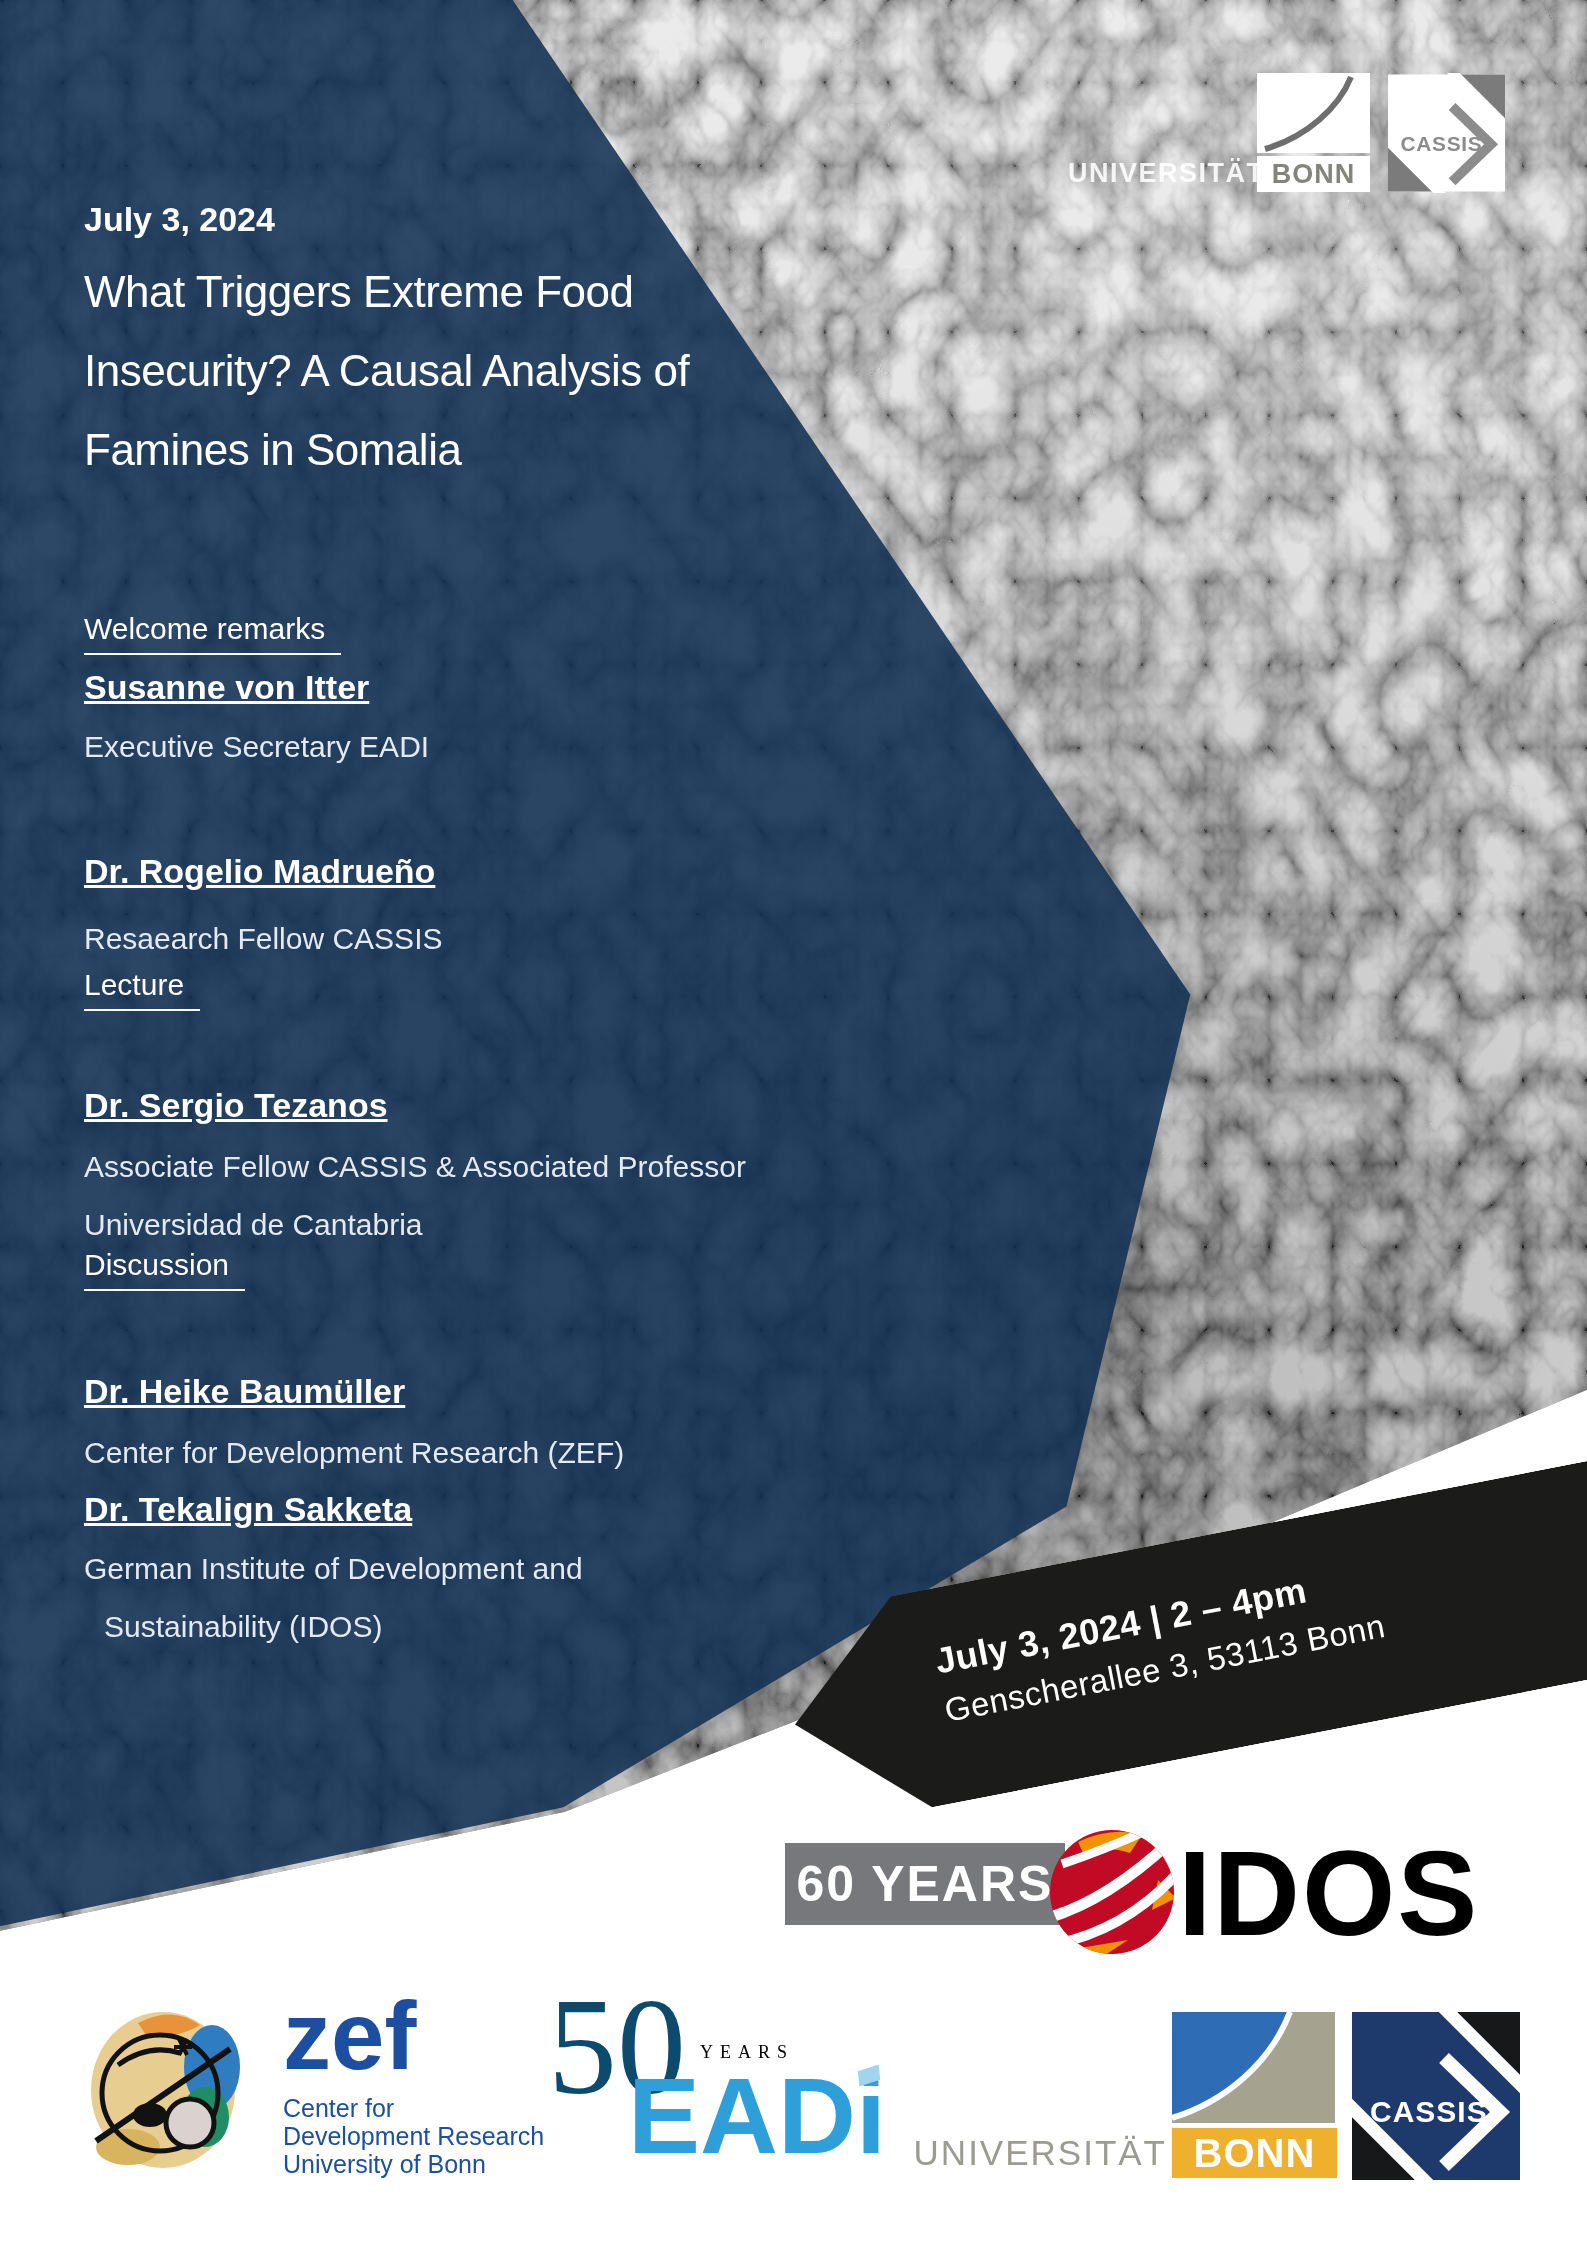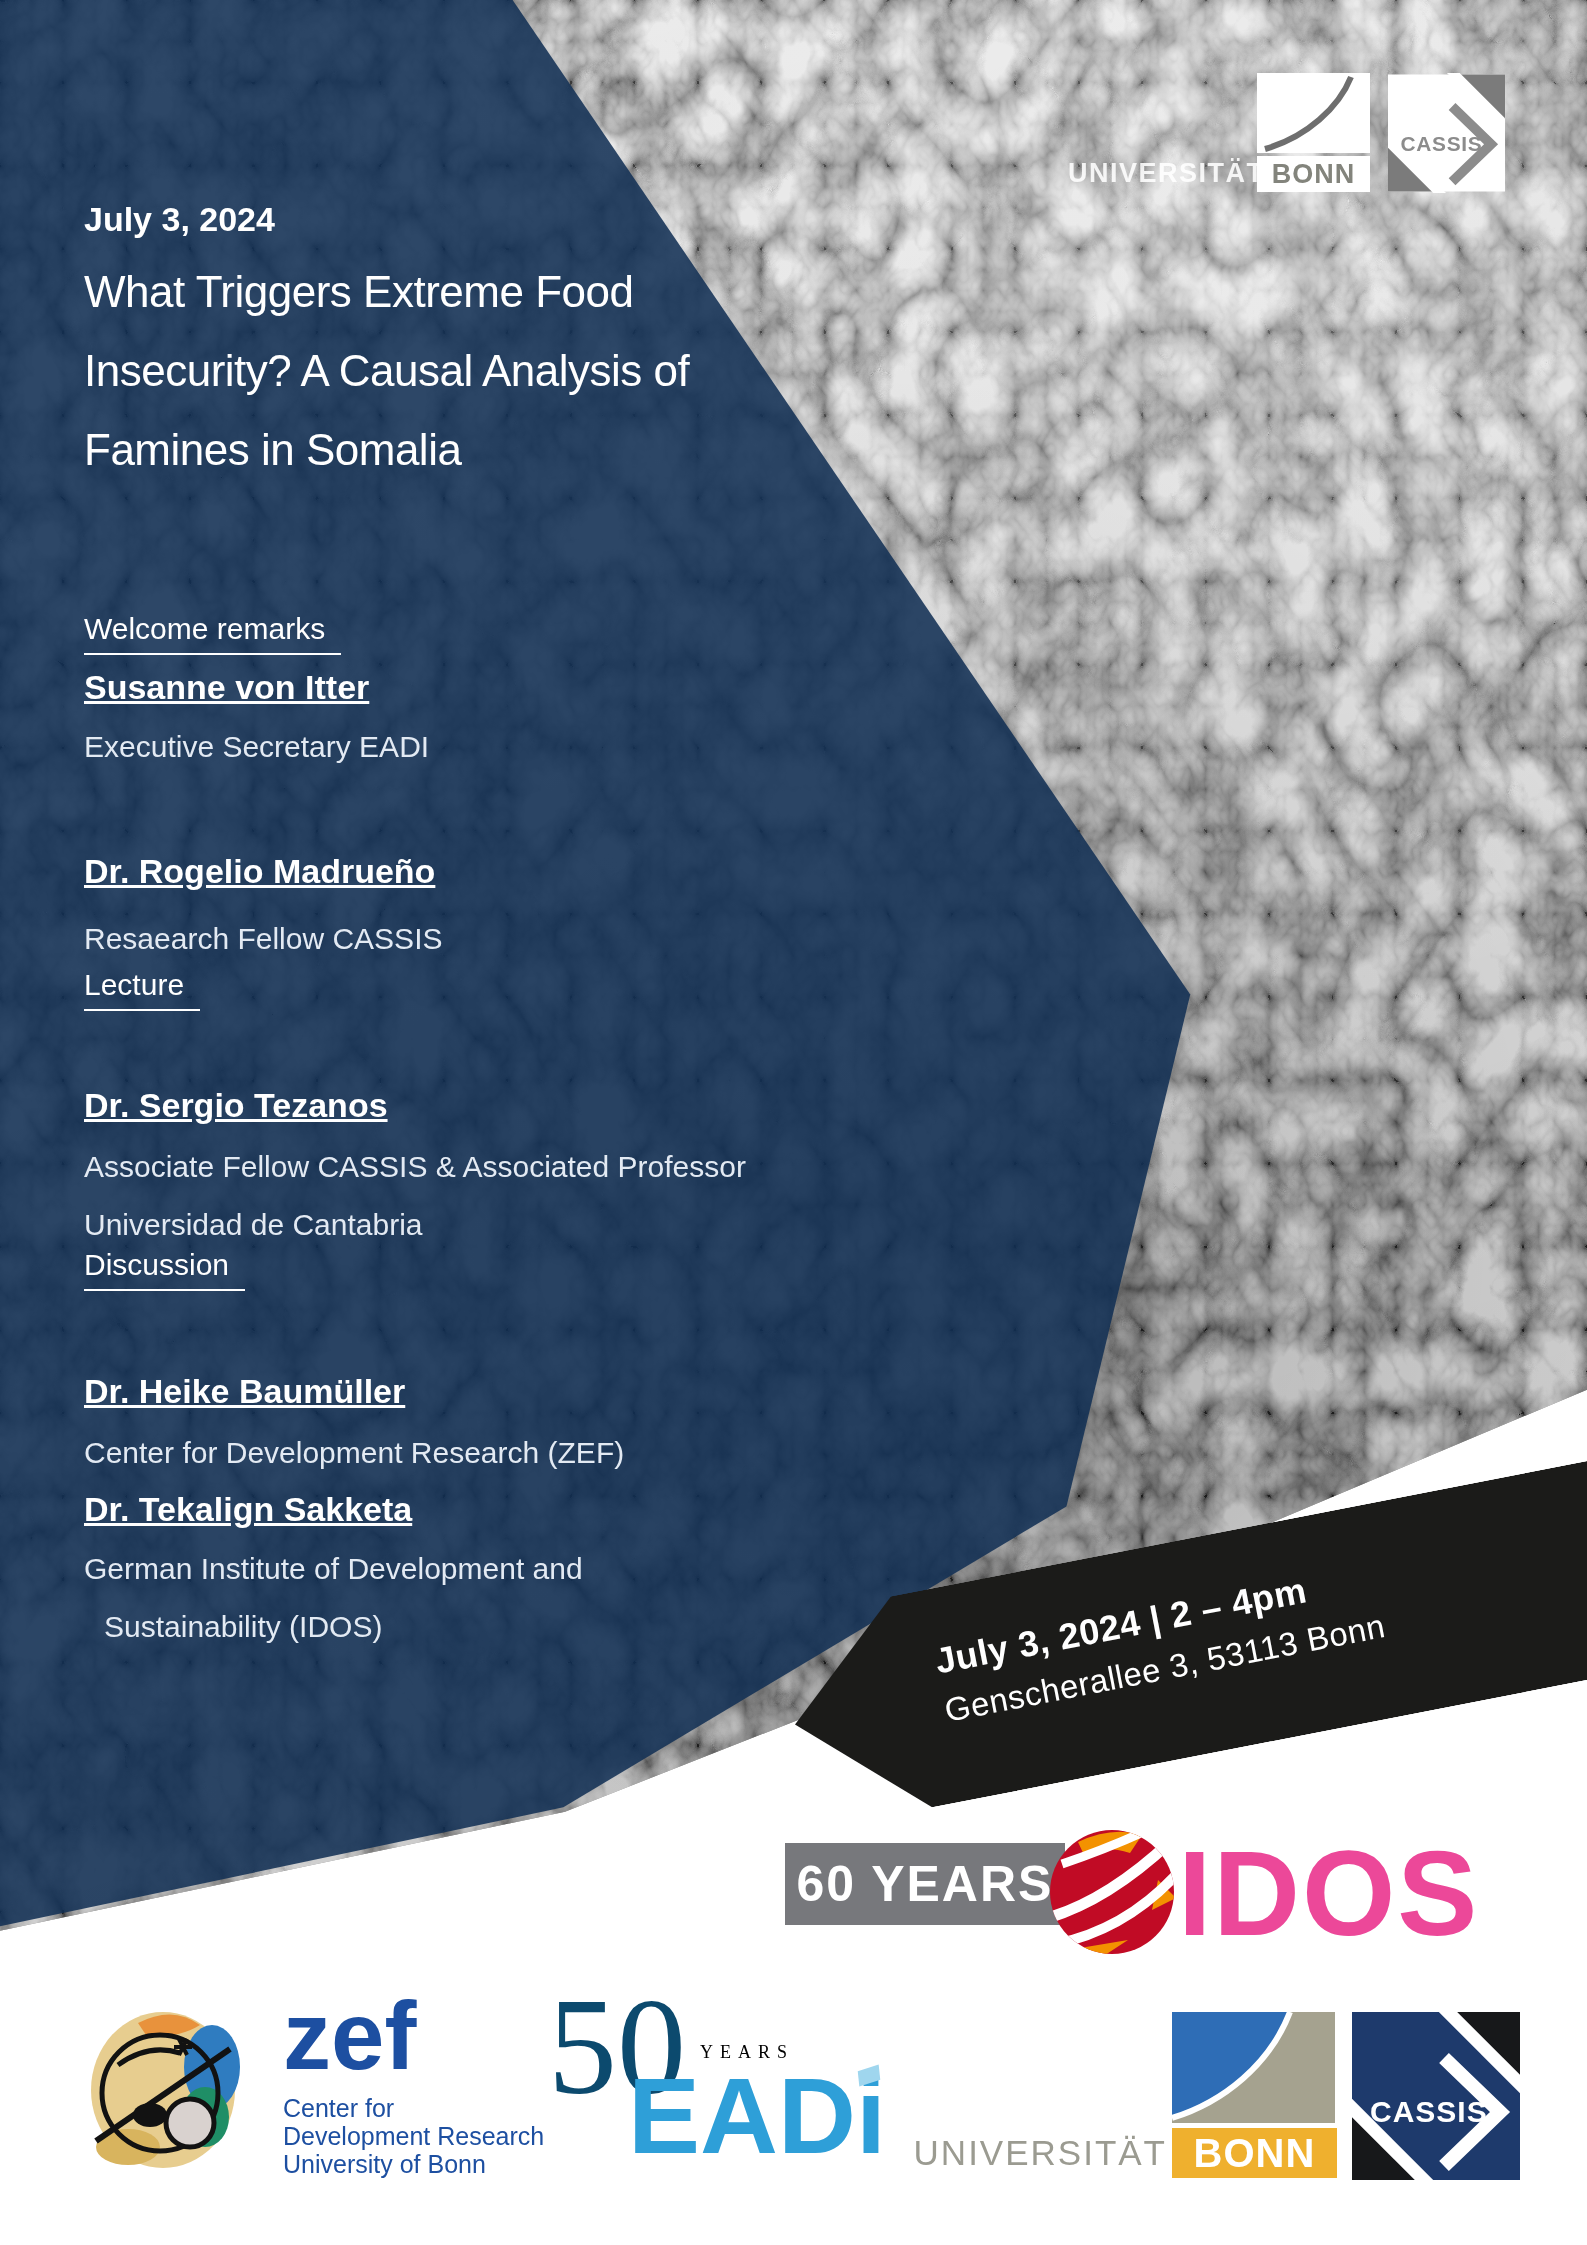--- a/index.html
+++ b/index.html
@@ -62,21 +62,21 @@
     clip-path:polygon(0 50%, 13.5% 0, 100% 0, 100% 100%, 13.5% 100%);
     color:#fff;
   }
   .banner-inner{padding:52px 0 0 150px;}
   .banner-l1{font-size:36px; font-weight:700; letter-spacing:0.5px;}
   .banner-l2{font-size:33px; font-weight:400; margin-top:10px; letter-spacing:0.5px;}
   
   .idos-years{position:absolute; left:785px; top:1843px; width:280px; height:82px; background:#77787c;
     color:#fff; font-size:50px; font-weight:700; letter-spacing:2px; text-align:center; line-height:82px;}
   .idos-globe{position:absolute; left:1042px; top:1822px; width:140px; height:140px;}
-  .idos-name{position:absolute; left:1178px; top:1824px; font-size:120px; font-weight:700; color:#ec4899; letter-spacing:2px;}
+  .idos-name{position:absolute; left:1178px; top:1824px; font-size:120px; font-weight:700; color:#000000; letter-spacing:2px;}
   
   .zef-mark{position:absolute; left:78px; top:1995px; width:170px; height:185px;}
   .zef-name{position:absolute; left:283px; top:1988px; font-size:96px; font-weight:700; color:#1d4fa1; line-height:1;}
   .zef-desc{position:absolute; left:283px; top:2094px; font-size:25px; color:#1d4fa1; line-height:28px;}
   .eadi-50{position:absolute; left:548px; top:1978px; font-family:"Liberation Serif",serif; font-size:138px; color:#0c4a6e; line-height:1;}
   .eadi-years{position:absolute; left:700px; top:2042px; font-family:"Liberation Serif",serif; font-size:18px; color:#000000; letter-spacing:7px;}
   .eadi-name{position:absolute; left:628px; top:2062px; font-size:108px; font-weight:700; color:#2e9fd8; line-height:1;}
   .eadi-dot{position:absolute; left:858px; top:2068px; width:22px; height:15px; background:#9fd6ee; transform:rotate(-18deg) skewX(-12deg);}
   .ub-uni{position:absolute; left:905px; top:2133px; width:262px; text-align:right; font-size:35px; letter-spacing:2px; color:#9b9b91;}
   .ub-square{position:absolute; left:1172px; top:2012px; width:163px; height:111px;}

